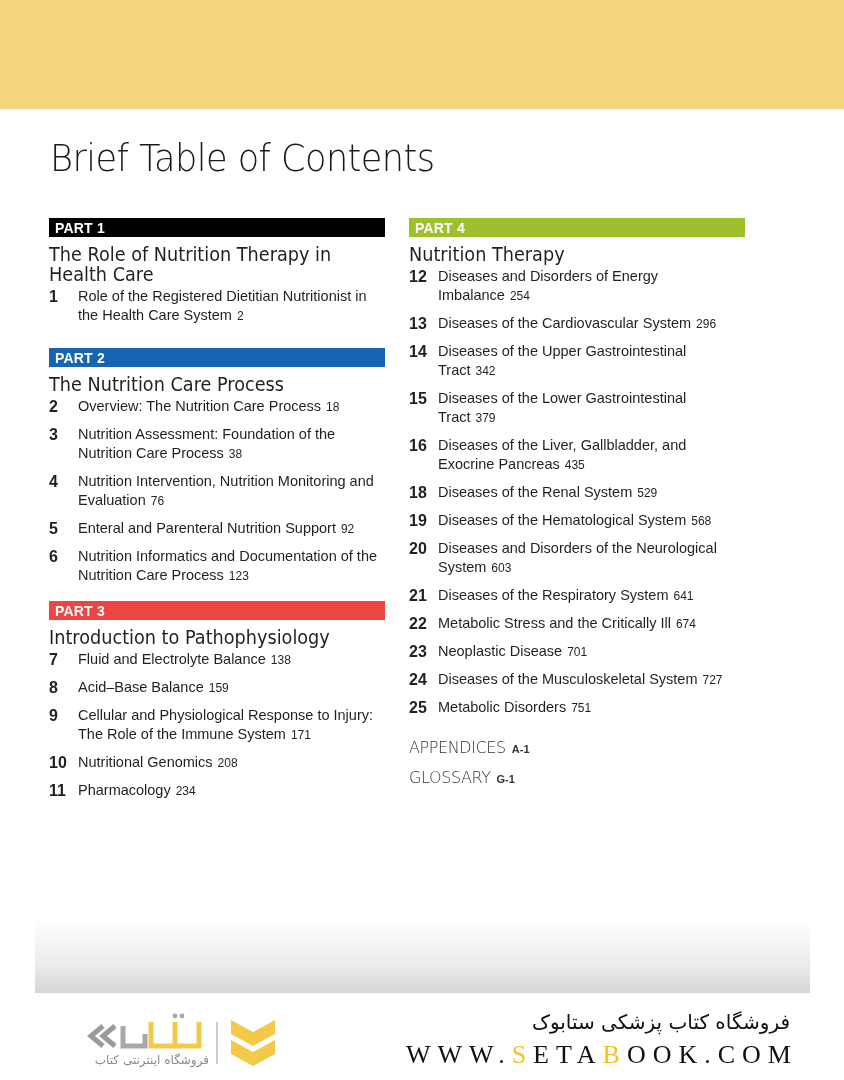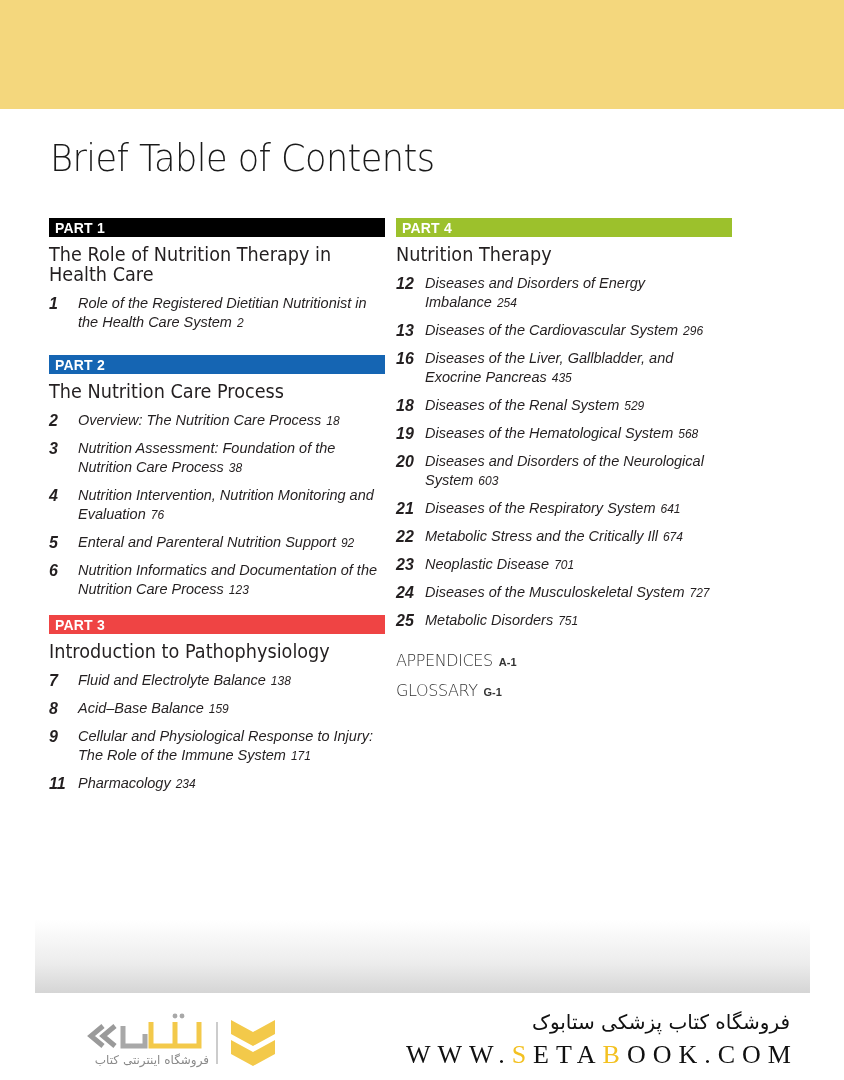--- a/index.html
+++ b/index.html
@@ -1,24 +1,24 @@
 <!DOCTYPE html>
 <html><head>
 <meta charset="utf-8">
 <style>
   html, body { margin:0; padding:0; }
   body { width:844px; height:1080px; background:#ffffff; position:relative; overflow:hidden; font-family:"Liberation Sans", sans-serif; color:#231f20; }
   .top-band { position:absolute; left:0; top:0; width:844px; height:109px; background:#f4d77d; }
   .page-title { position:absolute; left:50px; top:137px; font-family:"DejaVu Sans", sans-serif; font-weight:200; font-size:37px; letter-spacing:-0.6px; color:#1a1a1a; margin:0; transform:scaleX(0.95); transform-origin:left; }
   .col { position:absolute; width:336px; }
   .col-left { left:49px; top:218px; }
-  .col-right { left:396px; top:218px; }
+  .col-right { left:409px; top:218px; }
   .part-bar { height:19px; color:#fff; font-weight:bold; font-size:14px; line-height:20px; padding-left:6px; letter-spacing:0.2px; }
   .part-title { font-size:19px; line-height:20px; margin-top:7px; color:#231f20; font-family:"DejaVu Sans", sans-serif; font-weight:normal; transform:scaleX(0.93); transform-origin:left; white-space:nowrap; }
-  .chapters { margin-top:10px;font-style:italic; }
+  .chapters { margin-top:3px; }
   .ch { display:flex; font-size:14.5px; line-height:19px; margin-bottom:8px; }
   .ch-num { width:29px; flex:none; font-weight:bold; font-size:16px; color:#231f20; }
   .ch-title { flex:1; color:#231f20; }
   .ch-page { font-size:12px; margin-left:5px; color:#231f20; }
   .part-block { margin-bottom:8px; }
   .back { margin-top:20px; }
   .back-item { font-size:16px; line-height:19px; margin-bottom:9px; font-family:"DejaVu Sans", sans-serif; font-weight:200; color:#333; letter-spacing:-0.4px; }
   .back-page { font-size:11px; font-weight:bold; margin-left:6px; font-family:"Liberation Sans", sans-serif; letter-spacing:0; }
   .shadow-band { position:absolute; left:35px; top:920px; width:775px; height:73px; background:linear-gradient(to bottom, rgba(255,255,255,1) 0%, #ececec 60%, #d5d5d5 100%); }
   .footer { position:absolute; left:0; top:993px; width:844px; height:87px; background:#fff; }
@@ -82,39 +82,51 @@
         </div>
       <div class="ch">
           <span class="ch-num">8</span>
           <span class="ch-title"><span>Acid–Base Balance</span><span class="ch-page">159</span></span>
         </div>
       <div class="ch">
           <span class="ch-num">9</span>
           <span class="ch-title"><span>Cellular and Physiological Response to Injury: The Role of the Immune System</span><span class="ch-page">171</span></span>
         </div>
       <div class="ch">
+          <span class="ch-num">10</span>
+          <span class="ch-title"><span>Nutritional Genomics</span><span class="ch-page">208</span></span>
+        </div>
+      <div class="ch">
           <span class="ch-num">11</span>
           <span class="ch-title"><span>Pharmacology</span><span class="ch-page">234</span></span>
         </div>
     </div>
   </div>
 </div>
 
 <div class="col col-right">
   <div class="part-block">
     <div class="part-bar" style="background:#9cc12c">PART 4</div>
     <div class="part-title">Nutrition Therapy</div>
     <div class="chapters">
       <div class="ch">
           <span class="ch-num">12</span>
           <span class="ch-title"><span>Diseases and Disorders of Energy Imbalance</span><span class="ch-page">254</span></span>
         </div>
       <div class="ch">
           <span class="ch-num">13</span>
           <span class="ch-title"><span>Diseases of the Cardiovascular System</span><span class="ch-page">296</span></span>
+        </div>
+      <div class="ch">
+          <span class="ch-num">14</span>
+          <span class="ch-title"><span>Diseases of the Upper Gastrointestinal Tract</span><span class="ch-page">342</span></span>
+        </div>
+      <div class="ch">
+          <span class="ch-num">15</span>
+          <span class="ch-title"><span>Diseases of the Lower Gastrointestinal Tract</span><span class="ch-page">379</span></span>
         </div>
       <div class="ch">
           <span class="ch-num">16</span>
           <span class="ch-title"><span>Diseases of the Liver, Gallbladder, and Exocrine Pancreas</span><span class="ch-page">435</span></span>
         </div>
       <div class="ch">
           <span class="ch-num">18</span>
           <span class="ch-title"><span>Diseases of the Renal System</span><span class="ch-page">529</span></span>
         </div>
       <div class="ch">

